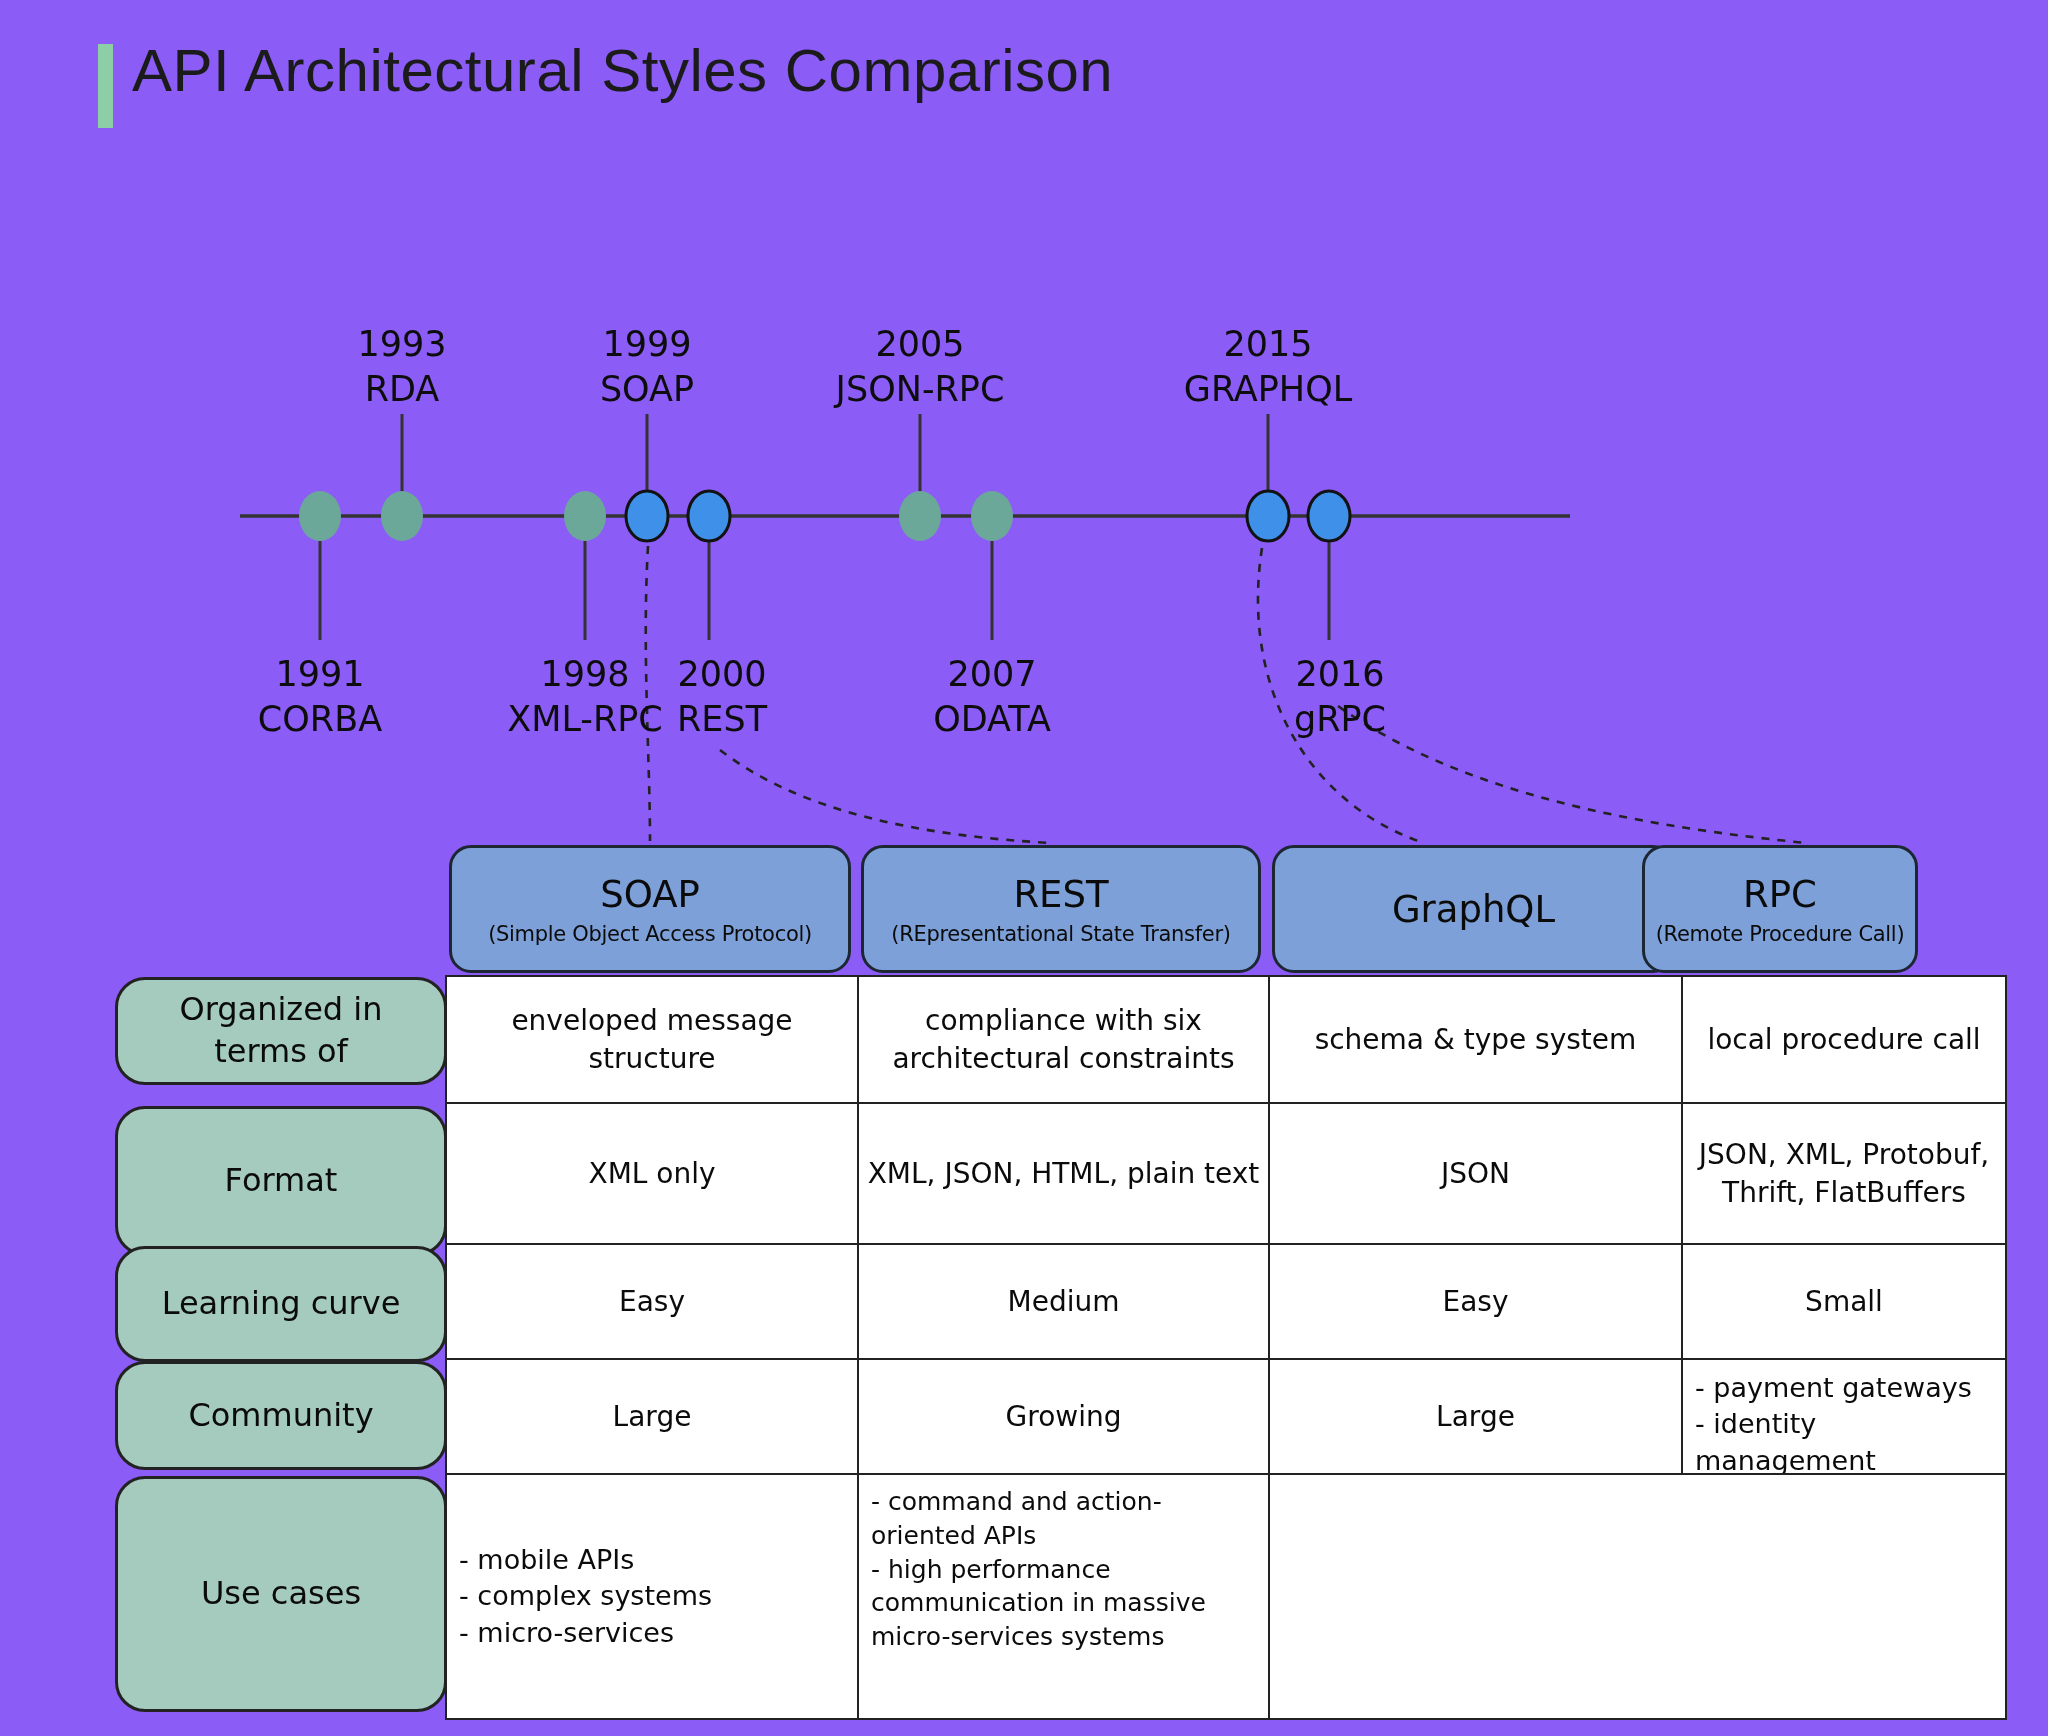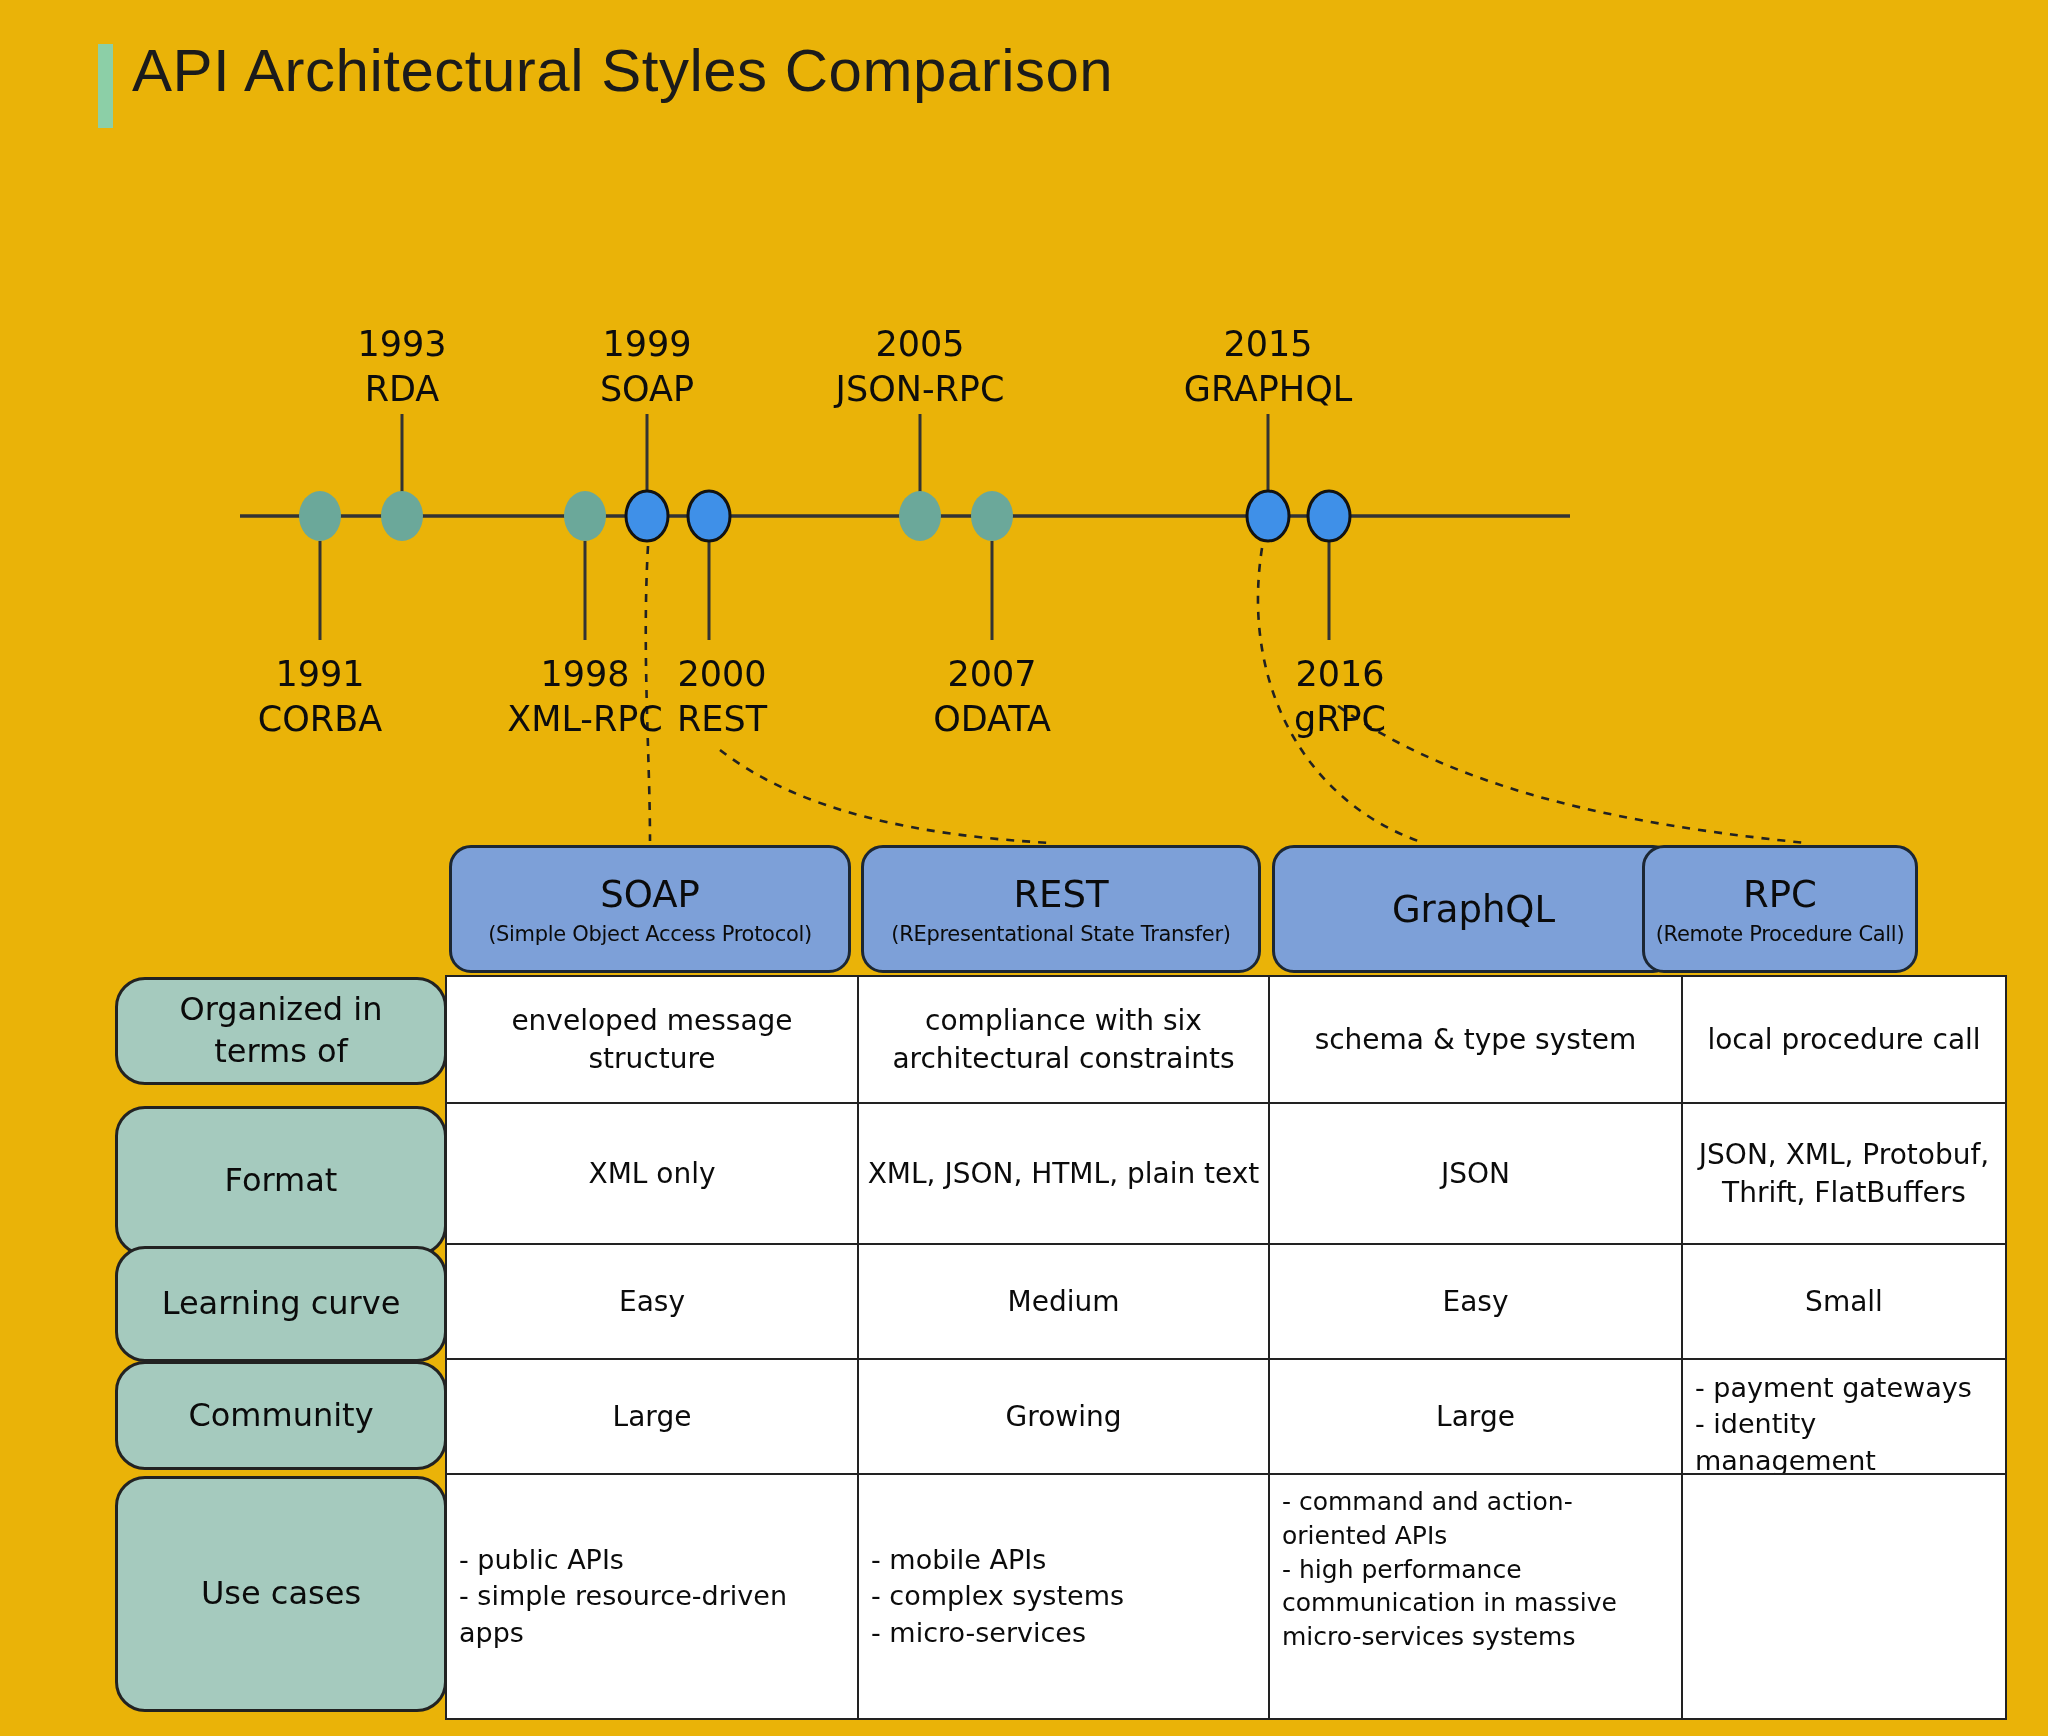--- a/index.html
+++ b/index.html
@@ -5,21 +5,21 @@
   :root{
     --accent-green:#8ccfa7;
     --dot-teal:#6ba89a;
     --dot-blue:#3f90e8;
     --header-blue:#7da0d8;
     --label-teal:#a5cabe;
     --border-dark:#222222;
   }
   html,body{margin:0;padding:0;background:#ffffff;}
   .canvas{
-    position:relative;width:2048px;height:1736px;background:#eab308;overflow:hidden;
+    position:relative;width:2048px;height:1736px;background:#8b5cf6;overflow:hidden;
     font-family:"DejaVu Sans",sans-serif;color:#111;
   }
   
   .accent-bar{
     position:absolute;left:98px;top:44px;width:15px;height:84px;
     background:var(--accent-green);
   }
   .page-title{
     position:absolute;left:132px;top:36px;margin:0;
     font-family:"Liberation Sans",sans-serif;font-weight:400;
@@ -199,22 +199,20 @@
     <div class="cell">Small</div>
     <div class="cell">Large</div>
     <div class="cell">Growing</div>
     <div class="cell">Large</div>
 
     <div class="cell uc">- payment gateways
 - identity management
 - CRM solutions
 - financial and telecommunication services
 - legacy system support</div>
-    <div class="cell uc uc-mid">- public APIs
-- simple resource-driven apps</div>
     <div class="cell uc uc-mid">- mobile APIs
 - complex systems
 - micro-services</div>
     <div class="cell uc uc-sm">- command and action-oriented APIs
 - high performance communication in massive micro-services systems</div>
   </div>
 
 </div>
 
 </body></html>

